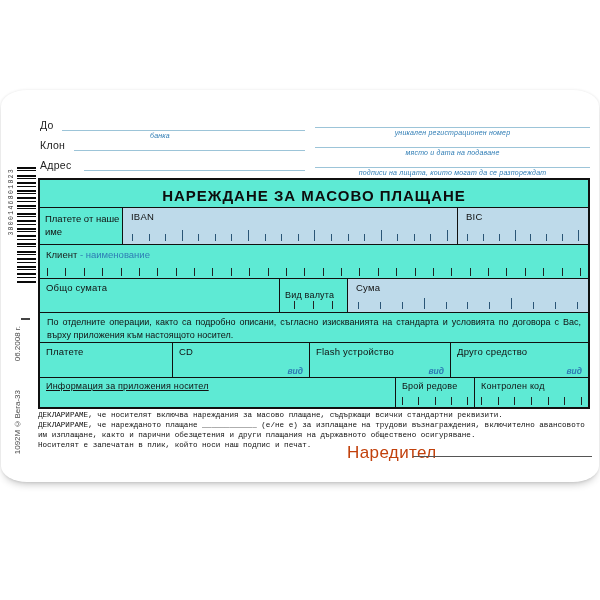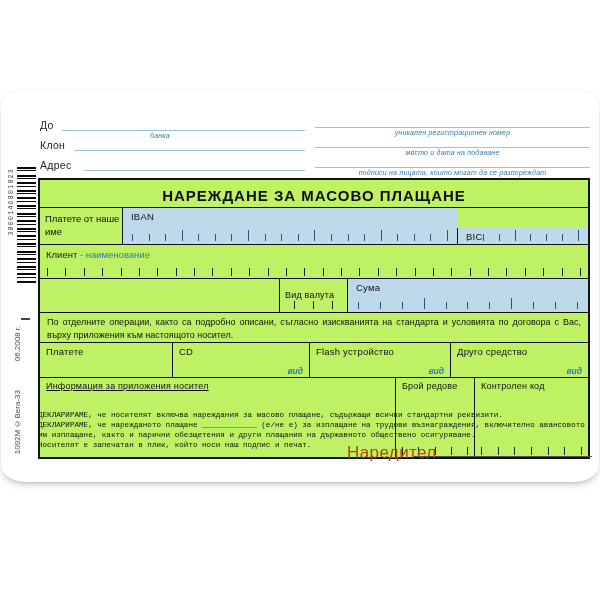--- a/index.html
+++ b/index.html
@@ -19,22 +19,22 @@
   }
   
   .toplabel{position:absolute;font-size:10.5px;color:#222;letter-spacing:.3px;}
   .fline{position:absolute;border-bottom:1.2px solid #9cc4d8;height:0;}
   .bluecap{
     position:absolute;font-size:7px;font-style:italic;color:#2e7cb4;
     text-align:center;letter-spacing:.2px;white-space:nowrap;
   }
   
   .formbox{
-    position:absolute;left:38px;top:178px;width:552px;height:281px;
-    border:2.4px solid #101010;box-sizing:border-box;background:#bef264;
+    position:absolute;left:38px;top:178px;width:552px;height:231px;
+    border:2.4px solid #101010;box-sizing:border-box;background:#5eead4;
   }
   .title{
     position:absolute;left:0;right:0;top:7px;text-align:center;
     font-size:15px;font-weight:bold;letter-spacing:1px;color:#0d0d0d;
   }
   .row{position:absolute;left:0;right:0;border-top:1.5px solid #101010;box-sizing:border-box;}
   .cell{position:absolute;top:0;bottom:0;box-sizing:border-box;}
   .cell.bl{border-left:1.5px solid #101010;}
   .blue{background:#bedaea;}
   .clabel{position:absolute;top:3px;left:6px;font-size:9.5px;color:#111;letter-spacing:.2px;white-space:nowrap;}
@@ -126,21 +126,21 @@
             <span class="tick"></span>
             <span class="tick"></span>
             <span class="tick"></span>
             <span class="tick long"></span>
             <span class="tick"></span>
             <span class="tick"></span>
             <span class="tick"></span>
             <span class="tick long"></span>
           </div>
       </div>
-      <div class="cell bl blue" style="left:417px;right:0;margin-top:20px;">
+      <div class="cell bl blue" style="left:417px;right:0;">
         <span class="clabel" style="left:8px;">BIC</span>
         <div class="ticks" style="left:9px;right:9px;bottom:3px;">
             <span class="tick"></span>
             <span class="tick"></span>
             <span class="tick"></span>
             <span class="tick long"></span>
             <span class="tick"></span>
             <span class="tick"></span>
             <span class="tick"></span>
             <span class="tick long"></span>
@@ -182,20 +182,23 @@
           <span class="tick"></span>
           <span class="tick"></span>
           <span class="tick"></span>
           <span class="tick"></span>
           <span class="tick"></span>
           <span class="tick"></span>
         </div>
     </div>
 
     <div class="row" style="top:98px;height:34px;">
+      <div class="cell" style="left:0;width:239px;">
+        <span class="clabel">Общо сумата</span>
+      </div>
       <div class="cell bl" style="left:239px;width:68px;">
         <span class="clabel" style="left:5px;font-size:9px;margin-top:8px;">Вид валута</span>
         <div class="ticks dark" style="left:14px;right:14px;bottom:3px;">
             <span class="tick"></span>
             <span class="tick"></span>
             <span class="tick"></span>
           </div>
       </div>
       <div class="cell bl blue" style="left:307px;right:0;">
         <span class="clabel" style="left:8px;">Сума</span>

